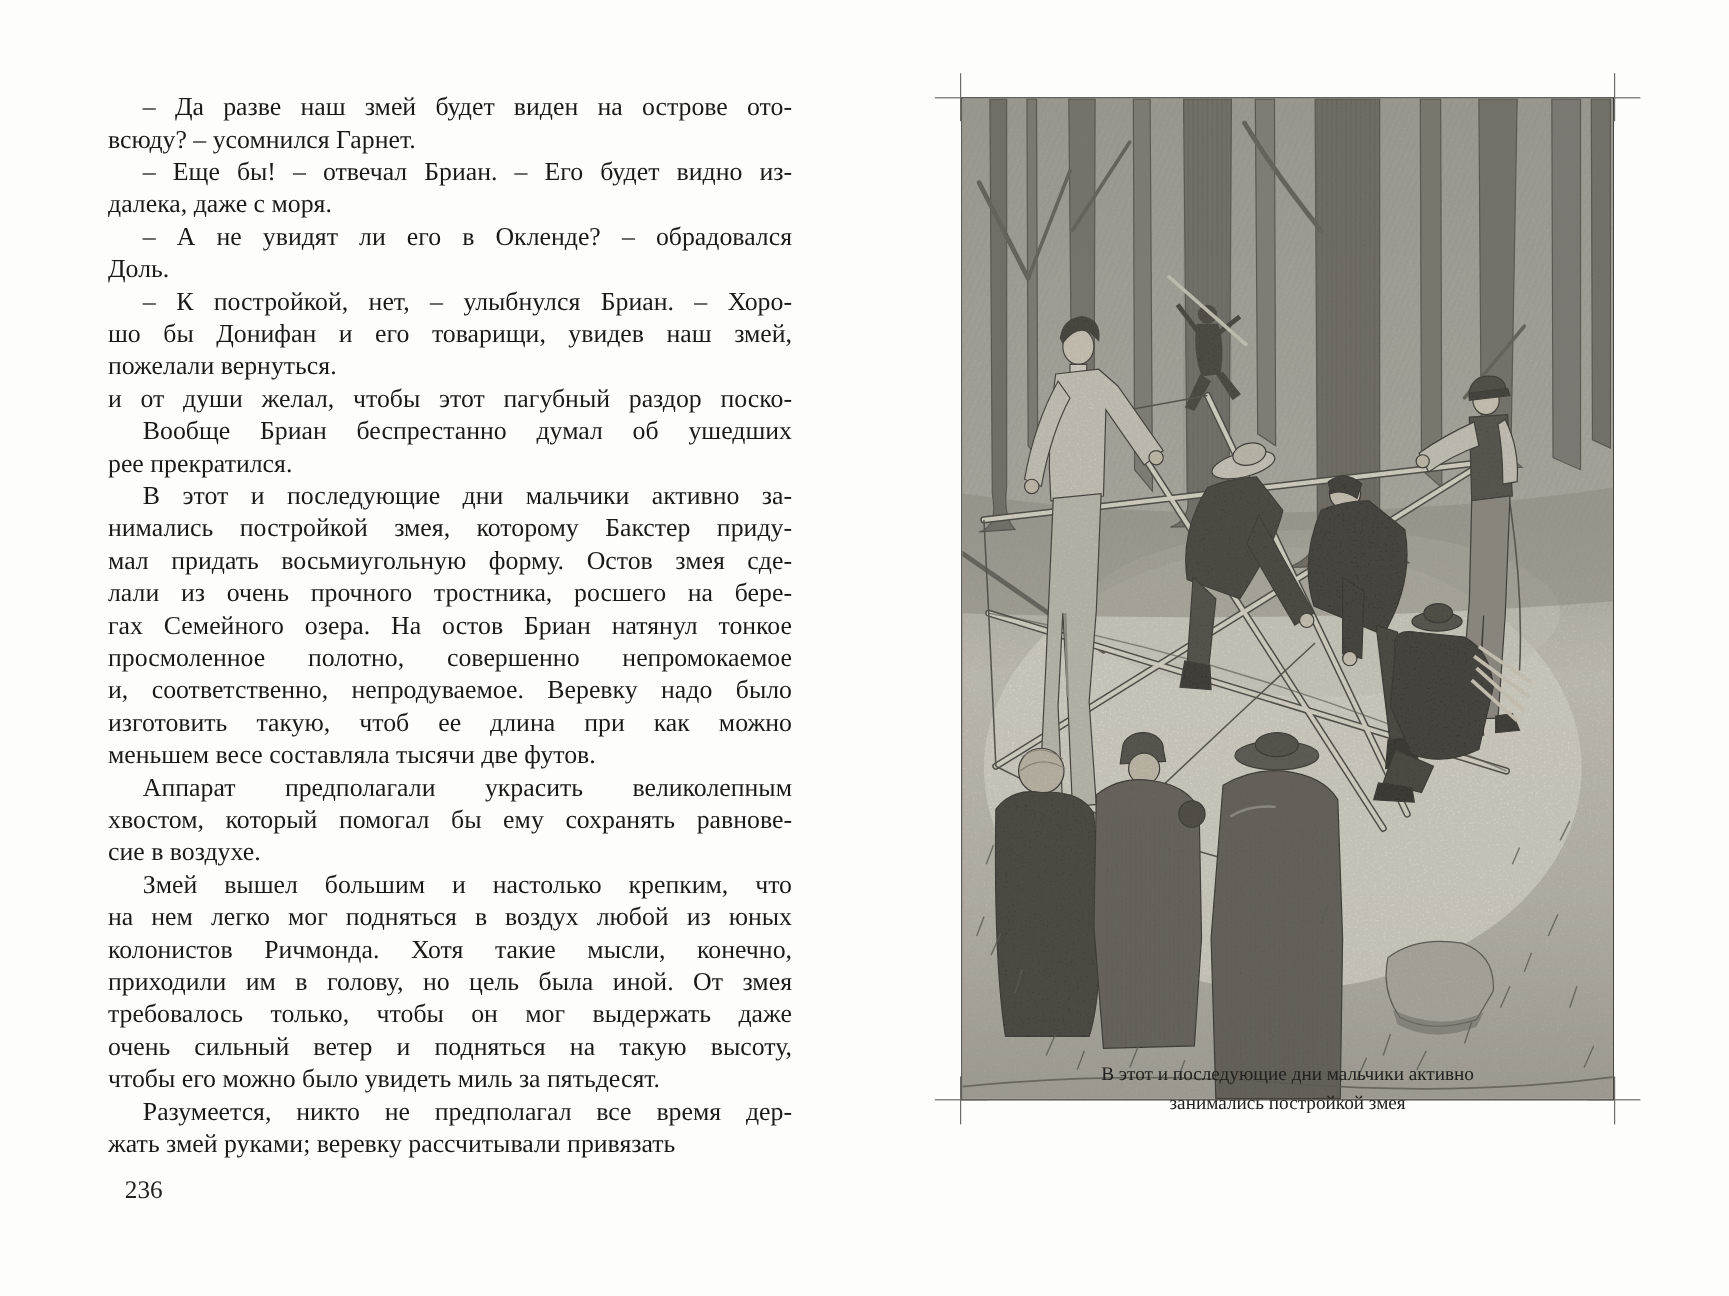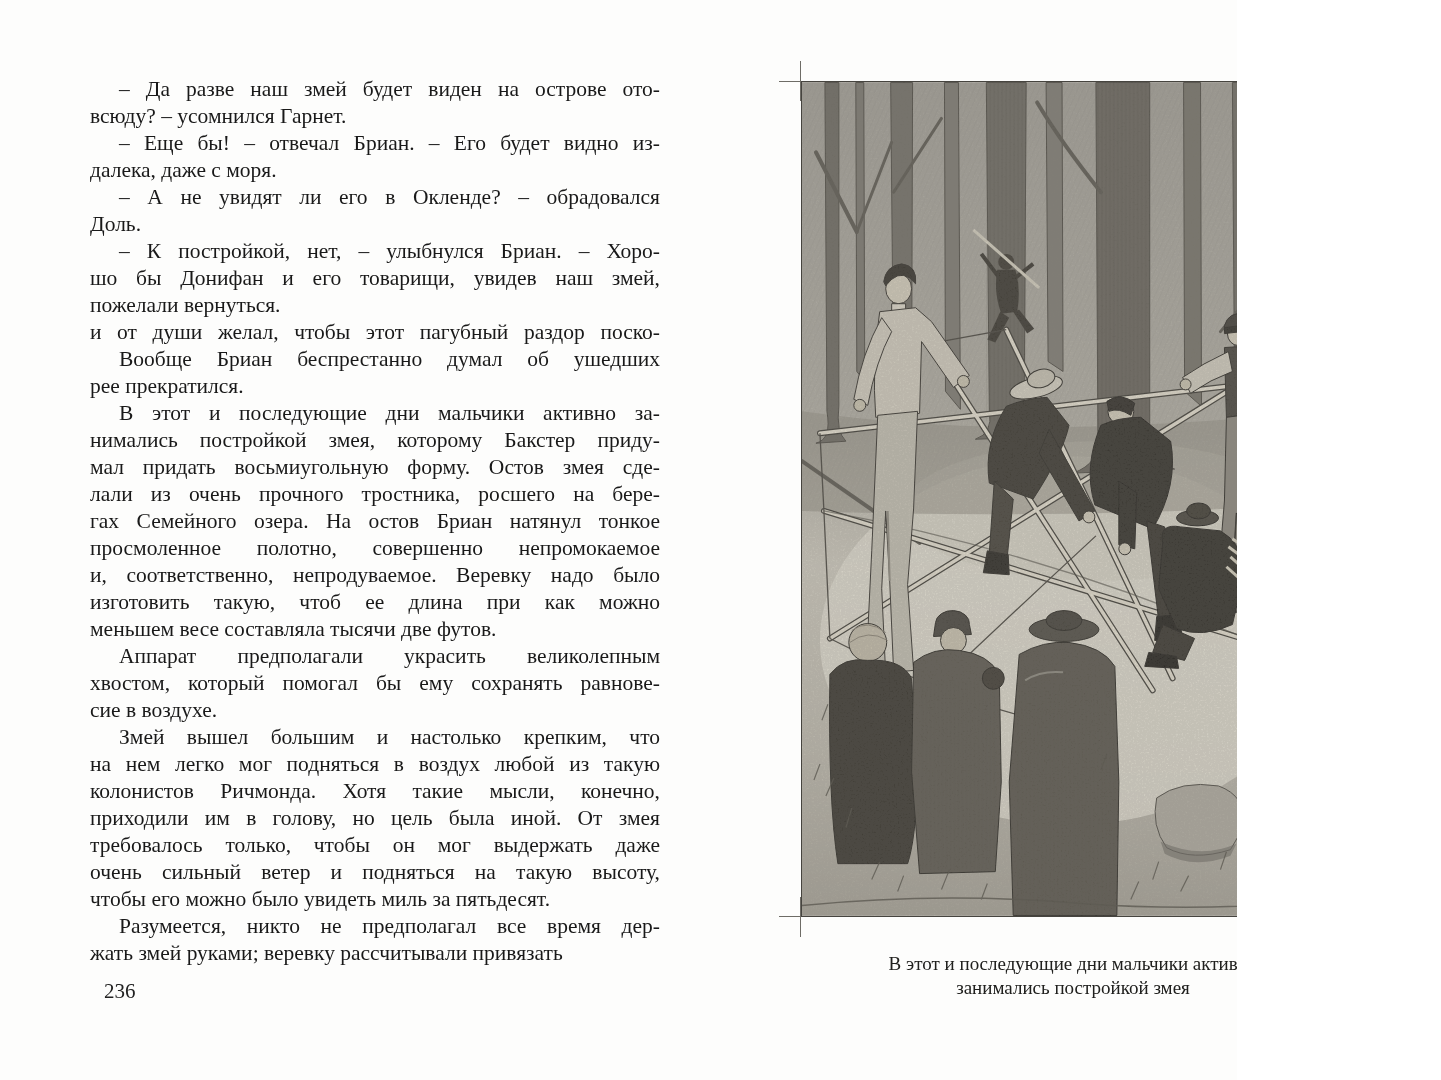--- a/index.html
+++ b/index.html
@@ -1,18 +1,18 @@
 <!DOCTYPE html>
 <html><head>
 <meta charset="utf-8">
 <style>
   html,body{margin:0;padding:0;background:#ffffff;}
   .spread{
     position:relative;
-    width:1237px;height:1080px;
+    width:1441px;height:1080px;
     background:#fdfdfc;
     font-family:"Liberation Serif", serif;
     color:#1c1c1c;
     overflow:hidden;
   }
   
   .text-column{
     position:absolute;left:90px;top:76px;width:570px;
     font-size:21.5px;line-height:27px;
     color:#191919;
@@ -35,22 +35,22 @@
     position:absolute;left:801px;top:81px;width:544px;height:836px;
     border:1px solid #46443f;
     box-sizing:border-box;
     background:#c6c3bc;
   }
   .plate svg{display:block;width:542px;height:834px;}
   .cropmark{position:absolute;background:#6e6c66;}
   .cropmark.v{width:1px;height:40px;}
   .cropmark.h{height:1px;width:44px;}
   .caption{
-    position:absolute;left:801px;top:952px;width:544px;
-    font-size:19px;line-height:24px;
+    position:absolute;left:801px;top:884px;width:544px;
+    font-size:16px;line-height:24px;
     text-align:center;color:#20201e;
   }
 </style>
 </head>
 <body>
 
 <div class="spread">
 
   <div class="text-column">
       <div class="para">
@@ -86,21 +86,21 @@
         <div class="line">изготовить такую, чтоб ее длина при как можно</div>
         <div class="line last">меньшем весе составляла тысячи две футов.</div>
       </div>
       <div class="para">
         <div class="line first">Аппарат предполагали украсить великолепным</div>
         <div class="line">хвостом, который помогал бы ему сохранять равнове-</div>
         <div class="line last">сие в воздухе.</div>
       </div>
       <div class="para">
         <div class="line first">Змей вышел большим и настолько крепким, что</div>
-        <div class="line">на нем легко мог подняться в воздух любой из такую</div>
+        <div class="line">на нем легко мог подняться в воздух любой из юных</div>
         <div class="line">колонистов Ричмонда. Хотя такие мысли, конечно,</div>
         <div class="line">приходили им в голову, но цель была иной. От змея</div>
         <div class="line">требовалось только, чтобы он мог выдержать даже</div>
         <div class="line">очень сильный ветер и подняться на такую высоту,</div>
         <div class="line last">чтобы его можно было увидеть миль за пятьдесят.</div>
       </div>
       <div class="para">
         <div class="line first">Разумеется, никто не предполагал все время дер-</div>
         <div class="line last">жать змей руками; веревку рассчитывали привязать</div>
       </div>

